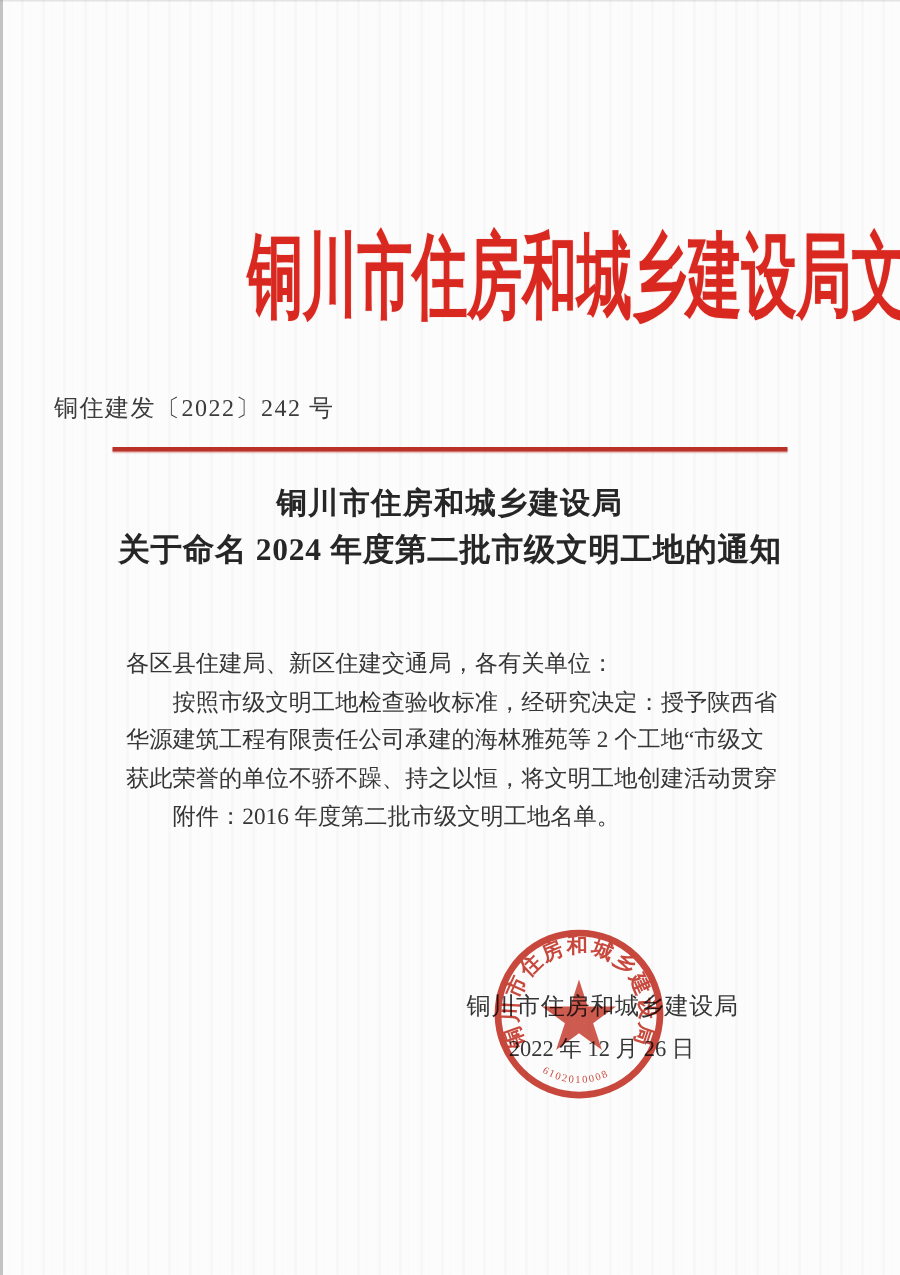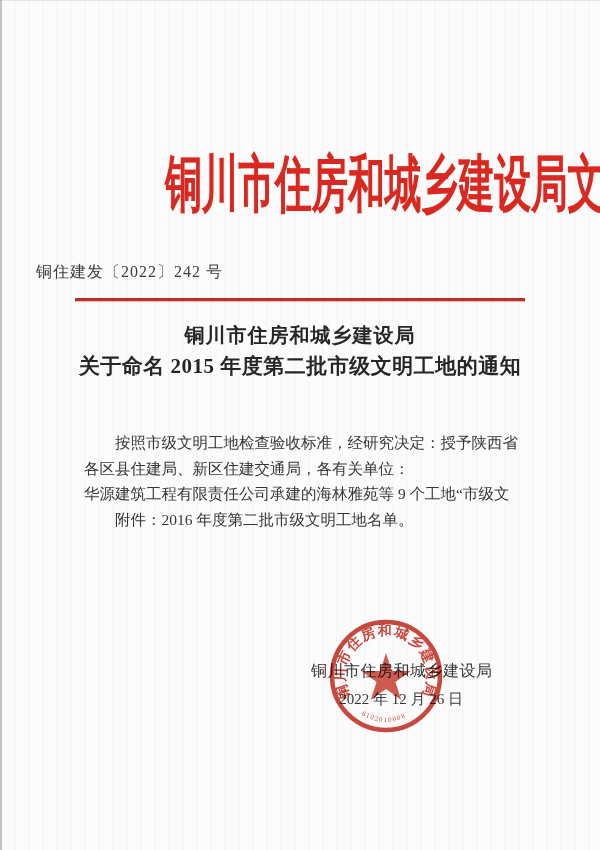--- a/index.html
+++ b/index.html
@@ -87,26 +87,27 @@
 
   <div class="header-wrap">
     <span class="header-text">铜川市住房和城乡建设局文件</span>
   </div>
 
   <div class="doc-number">铜住建发〔2022〕242 号</div>
 
   <div class="divider"></div>
 
   <div class="title-line1">铜川市住房和城乡建设局</div>
-  <div class="title-line2">关于命名 2015 年度第二批市级文明工地的通知</div>
+  <div class="title-line2">关于命名 2024 年度第二批市级文明工地的通知</div>
 
   <div class="body-block">
+    <div class="bline">各区县住建局、新区住建交通局，各有关单位：</div>
     <div class="bline indent">按照市级文明工地检查验收标准，经研究决定：授予陕西省</div>
-    <div class="bline">各区县住建局、新区住建交通局，各有关单位：</div>
-    <div class="bline">华源建筑工程有限责任公司承建的海林雅苑等 9 个工地“市级文</div>
+    <div class="bline">华源建筑工程有限责任公司承建的海林雅苑等 2 个工地“市级文</div>
+    <div class="bline">获此荣誉的单位不骄不躁、持之以恒，将文明工地创建活动贯穿</div>
     <div class="bline indent">附件：2016 年度第二批市级文明工地名单。</div>
   </div>
 
   <div class="sig-org">铜川市住房和城乡建设局</div>
   <div class="sig-date">2022 年 12 月 26 日</div>
 
   <svg class="seal" viewBox="0 0 172 172" aria-hidden="true">
     <defs>
       <path id="sealTopArc" d="M 50.5,106.5 A 41,41 0 1 1 121.5,106.5" fill="none"></path>
       <path id="sealBottomArc" d="M 46.2,109 A 46,46 0 0 0 125.8,109" fill="none"></path>

